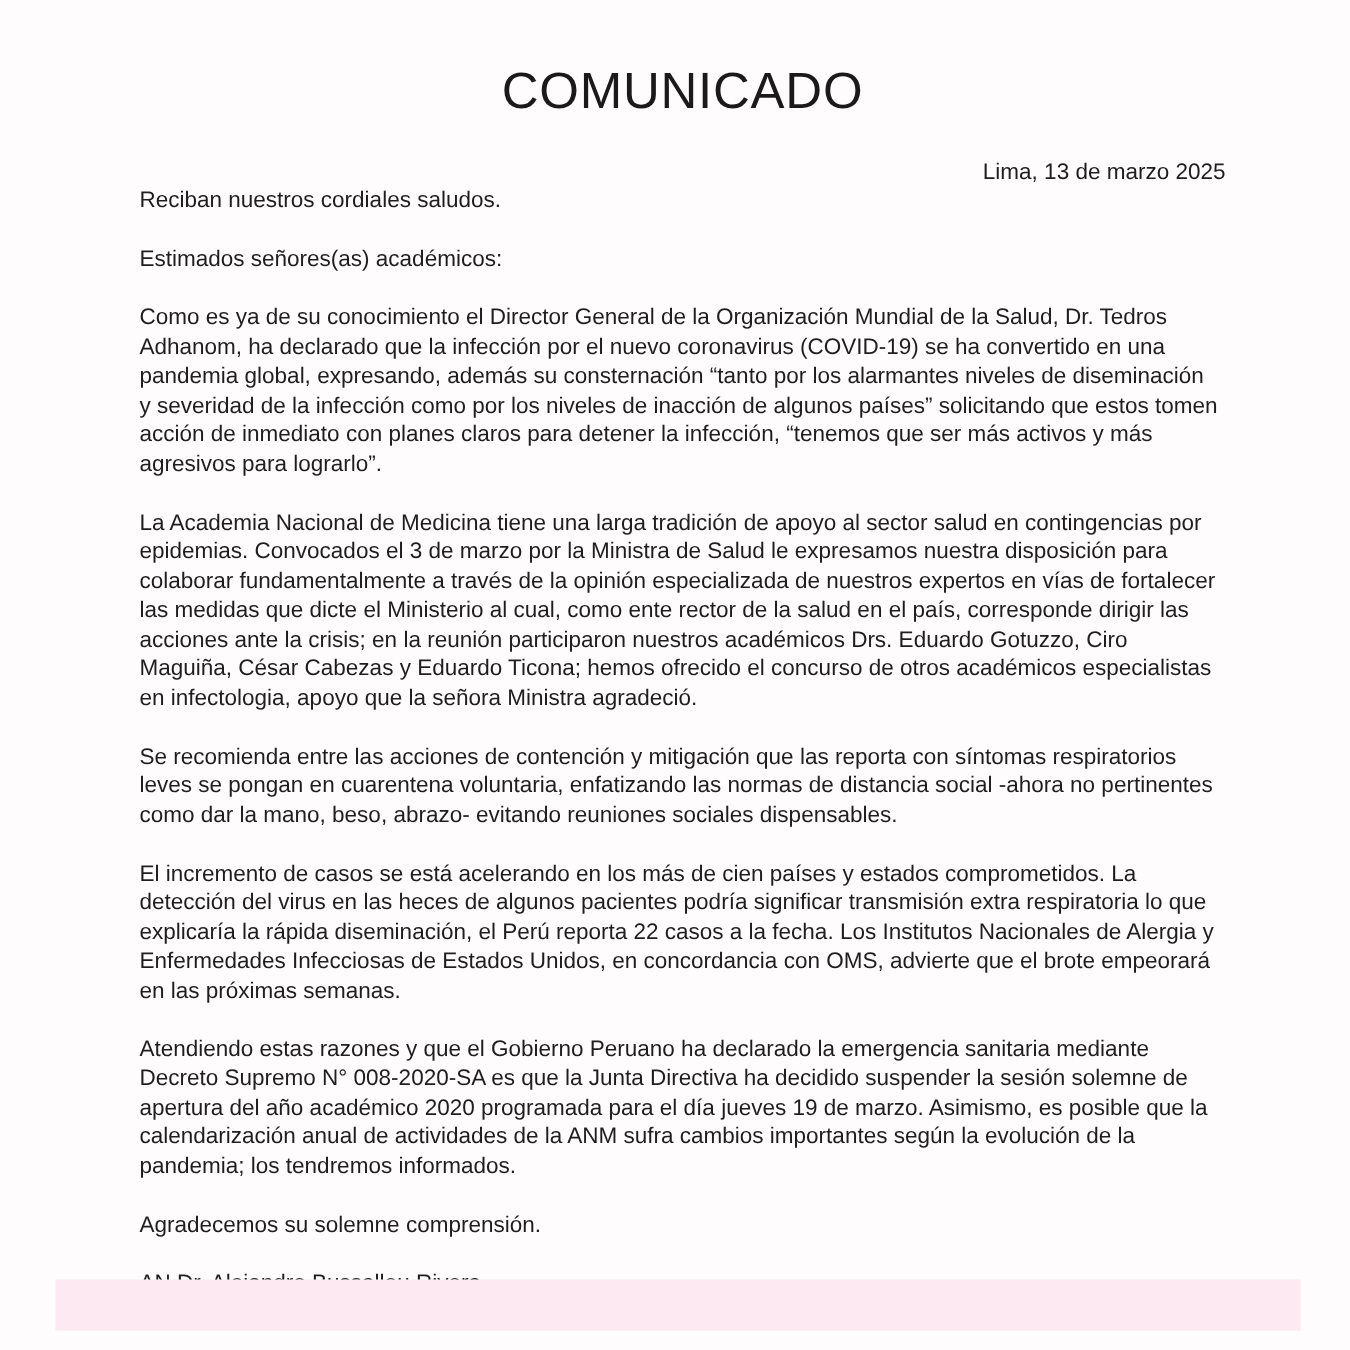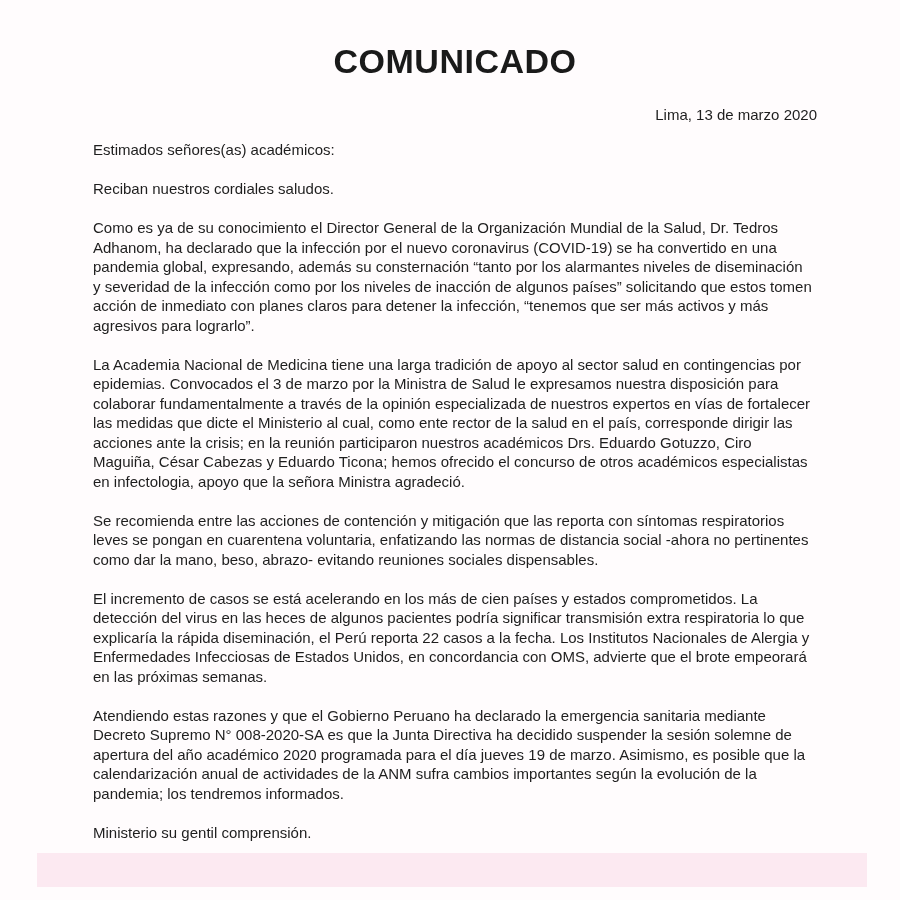--- a/index.html
+++ b/index.html
@@ -16,21 +16,21 @@
     overflow: hidden;
   }
   .letter {
     position: absolute;
     top: 0;
     left: 93px;
     width: 724px;
   }
   .title {
     font-size: 34px;
-    font-weight: 700;
+    font-weight: 400;
     text-align: center;
     margin: 42px 0 0 0;
     letter-spacing: 0.5px;
     color: #1a1a1a;
   }
   .date-line {
     text-align: right;
     font-size: 15px;
     margin-top: 24px;
     line-height: 19px;
@@ -48,23 +48,23 @@
     top: 853px;
     width: 830px;
     height: 34px;
   }
 </style>
 </head>
 <body style="background: rgb(255, 252, 253); color: rgb(30, 30, 30);">
 
 <main class="letter">
   <h1 class="title">COMUNICADO</h1>
-  <div class="date-line">Lima, 13 de marzo 2020</div>
+  <div class="date-line">Lima, 13 de marzo 2025</div>
+  <p class="para">Reciban nuestros cordiales saludos.</p>
   <p class="para greeting">Estimados señores(as) académicos:</p>
-  <p class="para">Reciban nuestros cordiales saludos.</p>
   <p class="para">Como es ya de su conocimiento el Director General de la Organización Mundial de la Salud, Dr. Tedros
 Adhanom, ha declarado que la infección por el nuevo coronavirus (COVID-19) se ha convertido en una
 pandemia global, expresando, además su consternación “tanto por los alarmantes niveles de diseminación
 y severidad de la infección como por los niveles de inacción de algunos países” solicitando que estos tomen
 acción de inmediato con planes claros para detener la infección, “tenemos que ser más activos y más
 agresivos para lograrlo”.</p>
   <p class="para">La Academia Nacional de Medicina tiene una larga tradición de apoyo al sector salud en contingencias por
 epidemias. Convocados el 3 de marzo por la Ministra de Salud le expresamos nuestra disposición para
 colaborar fundamentalmente a través de la opinión especializada de nuestros expertos en vías de fortalecer
 las medidas que dicte el Ministerio al cual, como ente rector de la salud en el país, corresponde dirigir las
@@ -77,17 +77,17 @@
   <p class="para">El incremento de casos se está acelerando en los más de cien países y estados comprometidos. La
 detección del virus en las heces de algunos pacientes podría significar transmisión extra respiratoria lo que
 explicaría la rápida diseminación, el Perú reporta 22 casos a la fecha. Los Institutos Nacionales de Alergia y
 Enfermedades Infecciosas de Estados Unidos, en concordancia con OMS, advierte que el brote empeorará
 en las próximas semanas.</p>
   <p class="para">Atendiendo estas razones y que el Gobierno Peruano ha declarado la emergencia sanitaria mediante
 Decreto Supremo N° 008-2020-SA es que la Junta Directiva ha decidido suspender la sesión solemne de
 apertura del año académico 2020 programada para el día jueves 19 de marzo. Asimismo, es posible que la
 calendarización anual de actividades de la ANM sufra cambios importantes según la evolución de la
 pandemia; los tendremos informados.</p>
-  <p class="para">Ministerio su gentil comprensión.</p>
+  <p class="para">Agradecemos su solemne comprensión.</p>
   <p class="para">AN Dr. Alejandro Bussalleu Rivera,</p>
 </main>
 
 <div class="highlight-bar" style="background: rgb(252, 233, 241);"></div>
 
 </body></html>

